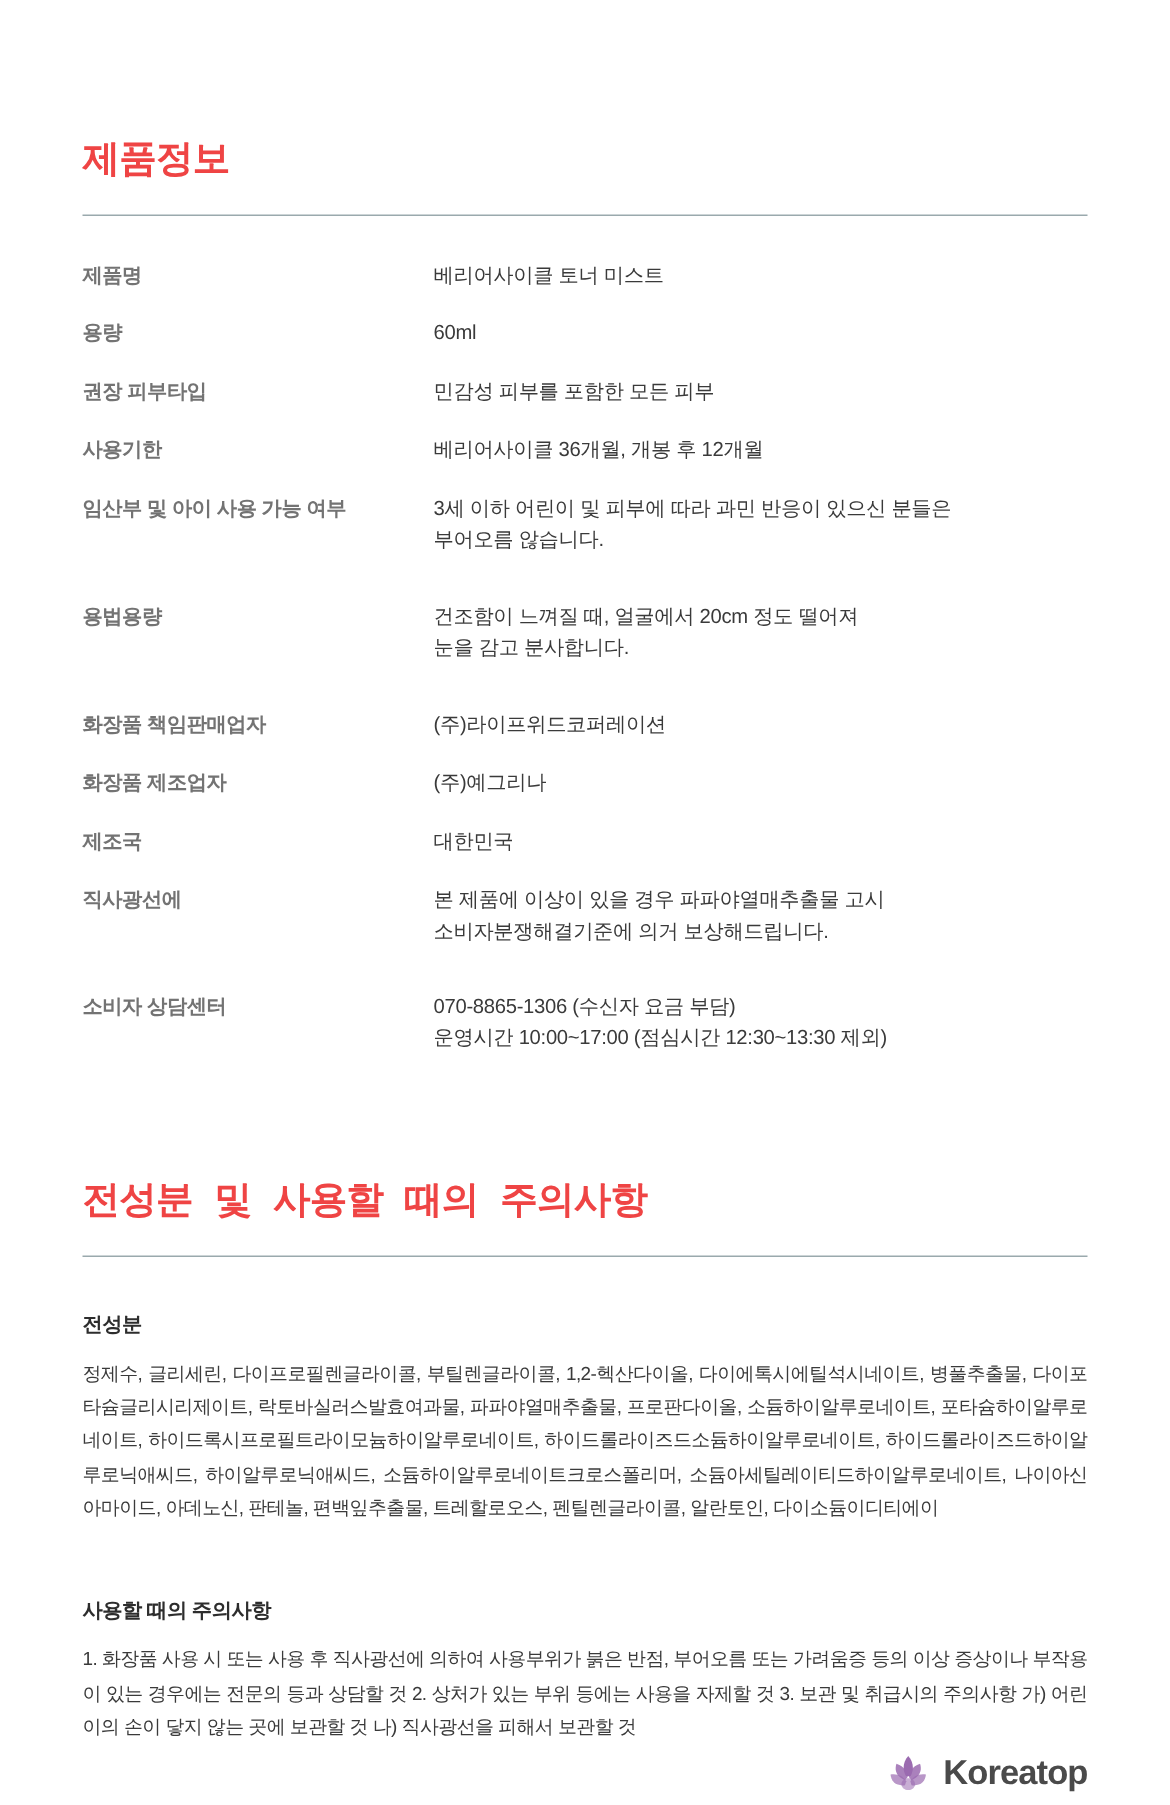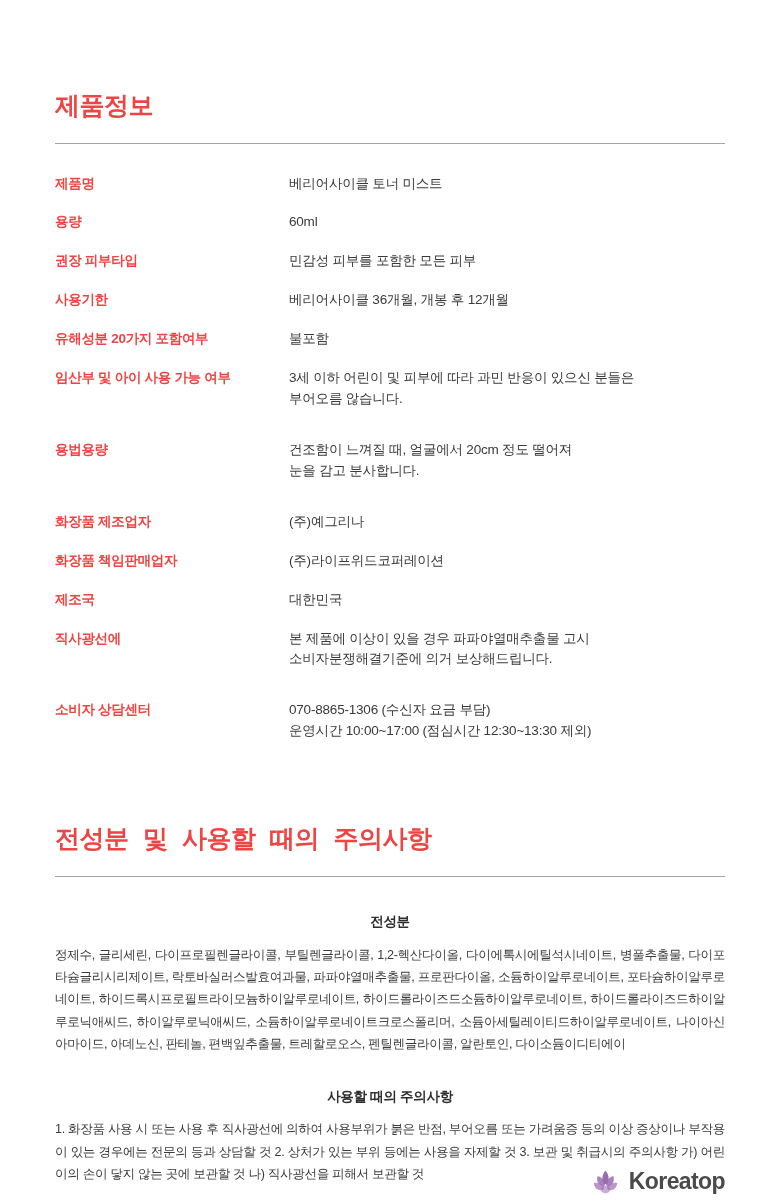--- a/index.html
+++ b/index.html
@@ -47,21 +47,21 @@
   }
   .spec-table td {
     vertical-align: top;
     font-size: 13.5px;
     line-height: 1.55;
     padding: 0 0 18px 0;
   }
   .spec-table td.label {
     width: 234px;
     font-weight: bold;
-    color: #ef4444;
+    color: #737373;
     letter-spacing: -0.3px;
   }
   .spec-table td.value {
     color: #3a3a3a;
     letter-spacing: -0.2px;
   }
   .spec-table tr.gap-xl td {
     padding-bottom: 30px;
   }
   .value .line {
@@ -73,31 +73,30 @@
     margin-top: 62px;
     font-family: Liberation Mono, monospace;
   }
   .sub-heading {
     font-size: 13.5px;
     font-weight: bold;
     color: #2d2d2d;
     margin-top: 36px;
     margin-bottom: 9px;
     letter-spacing: -0.3px;
-    text-align: center;
   }
   .body-text {
     font-size: 12.6px;
     line-height: 1.78;
     color: #3a3a3a;
     letter-spacing: -0.35px;
     text-align: justify;
   }
   #precautions-heading {
-    margin-top: 32px;
+    margin-top: 48px;
   }
 
   
   .footer-logo {
     position: absolute;
     right: 55px;
     bottom: 28px;
     display: flex;
     align-items: center;
     gap: 9px;
@@ -146,54 +145,48 @@
         </td>
       </tr>
 
       <tr>
         <td class="label">사용기한</td>
         <td class="value">
           <span class="line">베리어사이클 36개월, 개봉 후 12개월</span>
         </td>
       </tr>
 
-      <tr>
-        <td class="label">유해성분 20가지 포함여부</td>
-        <td class="value">
-          <span class="line">불포함</span>
-        </td>
-      </tr>
 
       <tr class="gap-xl">
         <td class="label">임산부 및 아이 사용 가능 여부</td>
         <td class="value">
           <span class="line">3세 이하 어린이 및 피부에 따라 과민 반응이 있으신 분들은</span>
           <span class="line">부어오름 않습니다.</span>
         </td>
       </tr>
 
       <tr class="gap-xl">
         <td class="label">용법용량</td>
         <td class="value">
           <span class="line">건조함이 느껴질 때, 얼굴에서 20cm 정도 떨어져</span>
           <span class="line">눈을 감고 분사합니다.</span>
         </td>
       </tr>
 
       <tr>
+        <td class="label">화장품 책임판매업자</td>
+        <td class="value">
+          <span class="line">(주)라이프위드코퍼레이션</span>
+        </td>
+      </tr>
+
+      <tr>
         <td class="label">화장품 제조업자</td>
         <td class="value">
           <span class="line">(주)예그리나</span>
-        </td>
-      </tr>
-
-      <tr>
-        <td class="label">화장품 책임판매업자</td>
-        <td class="value">
-          <span class="line">(주)라이프위드코퍼레이션</span>
         </td>
       </tr>
 
       <tr>
         <td class="label">제조국</td>
         <td class="value">
           <span class="line">대한민국</span>
         </td>
       </tr>
 

